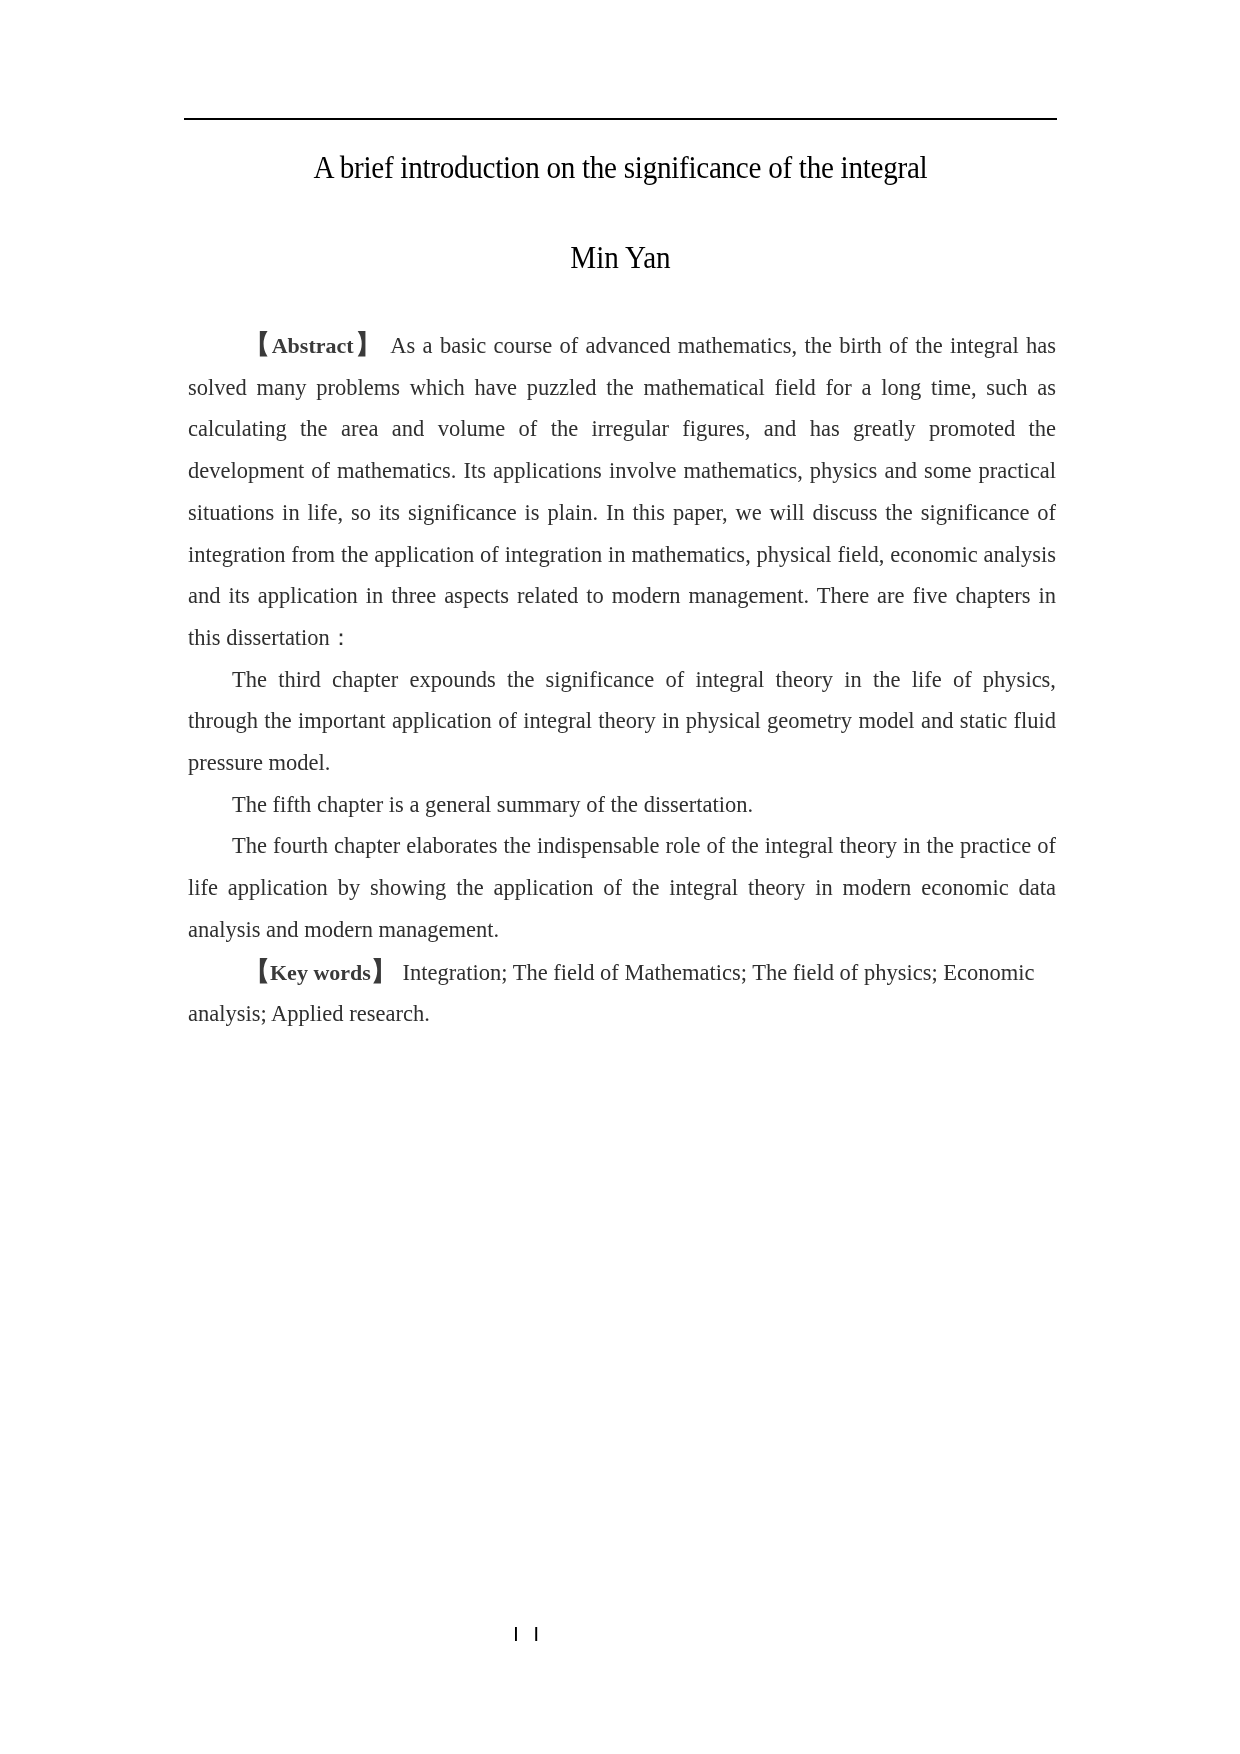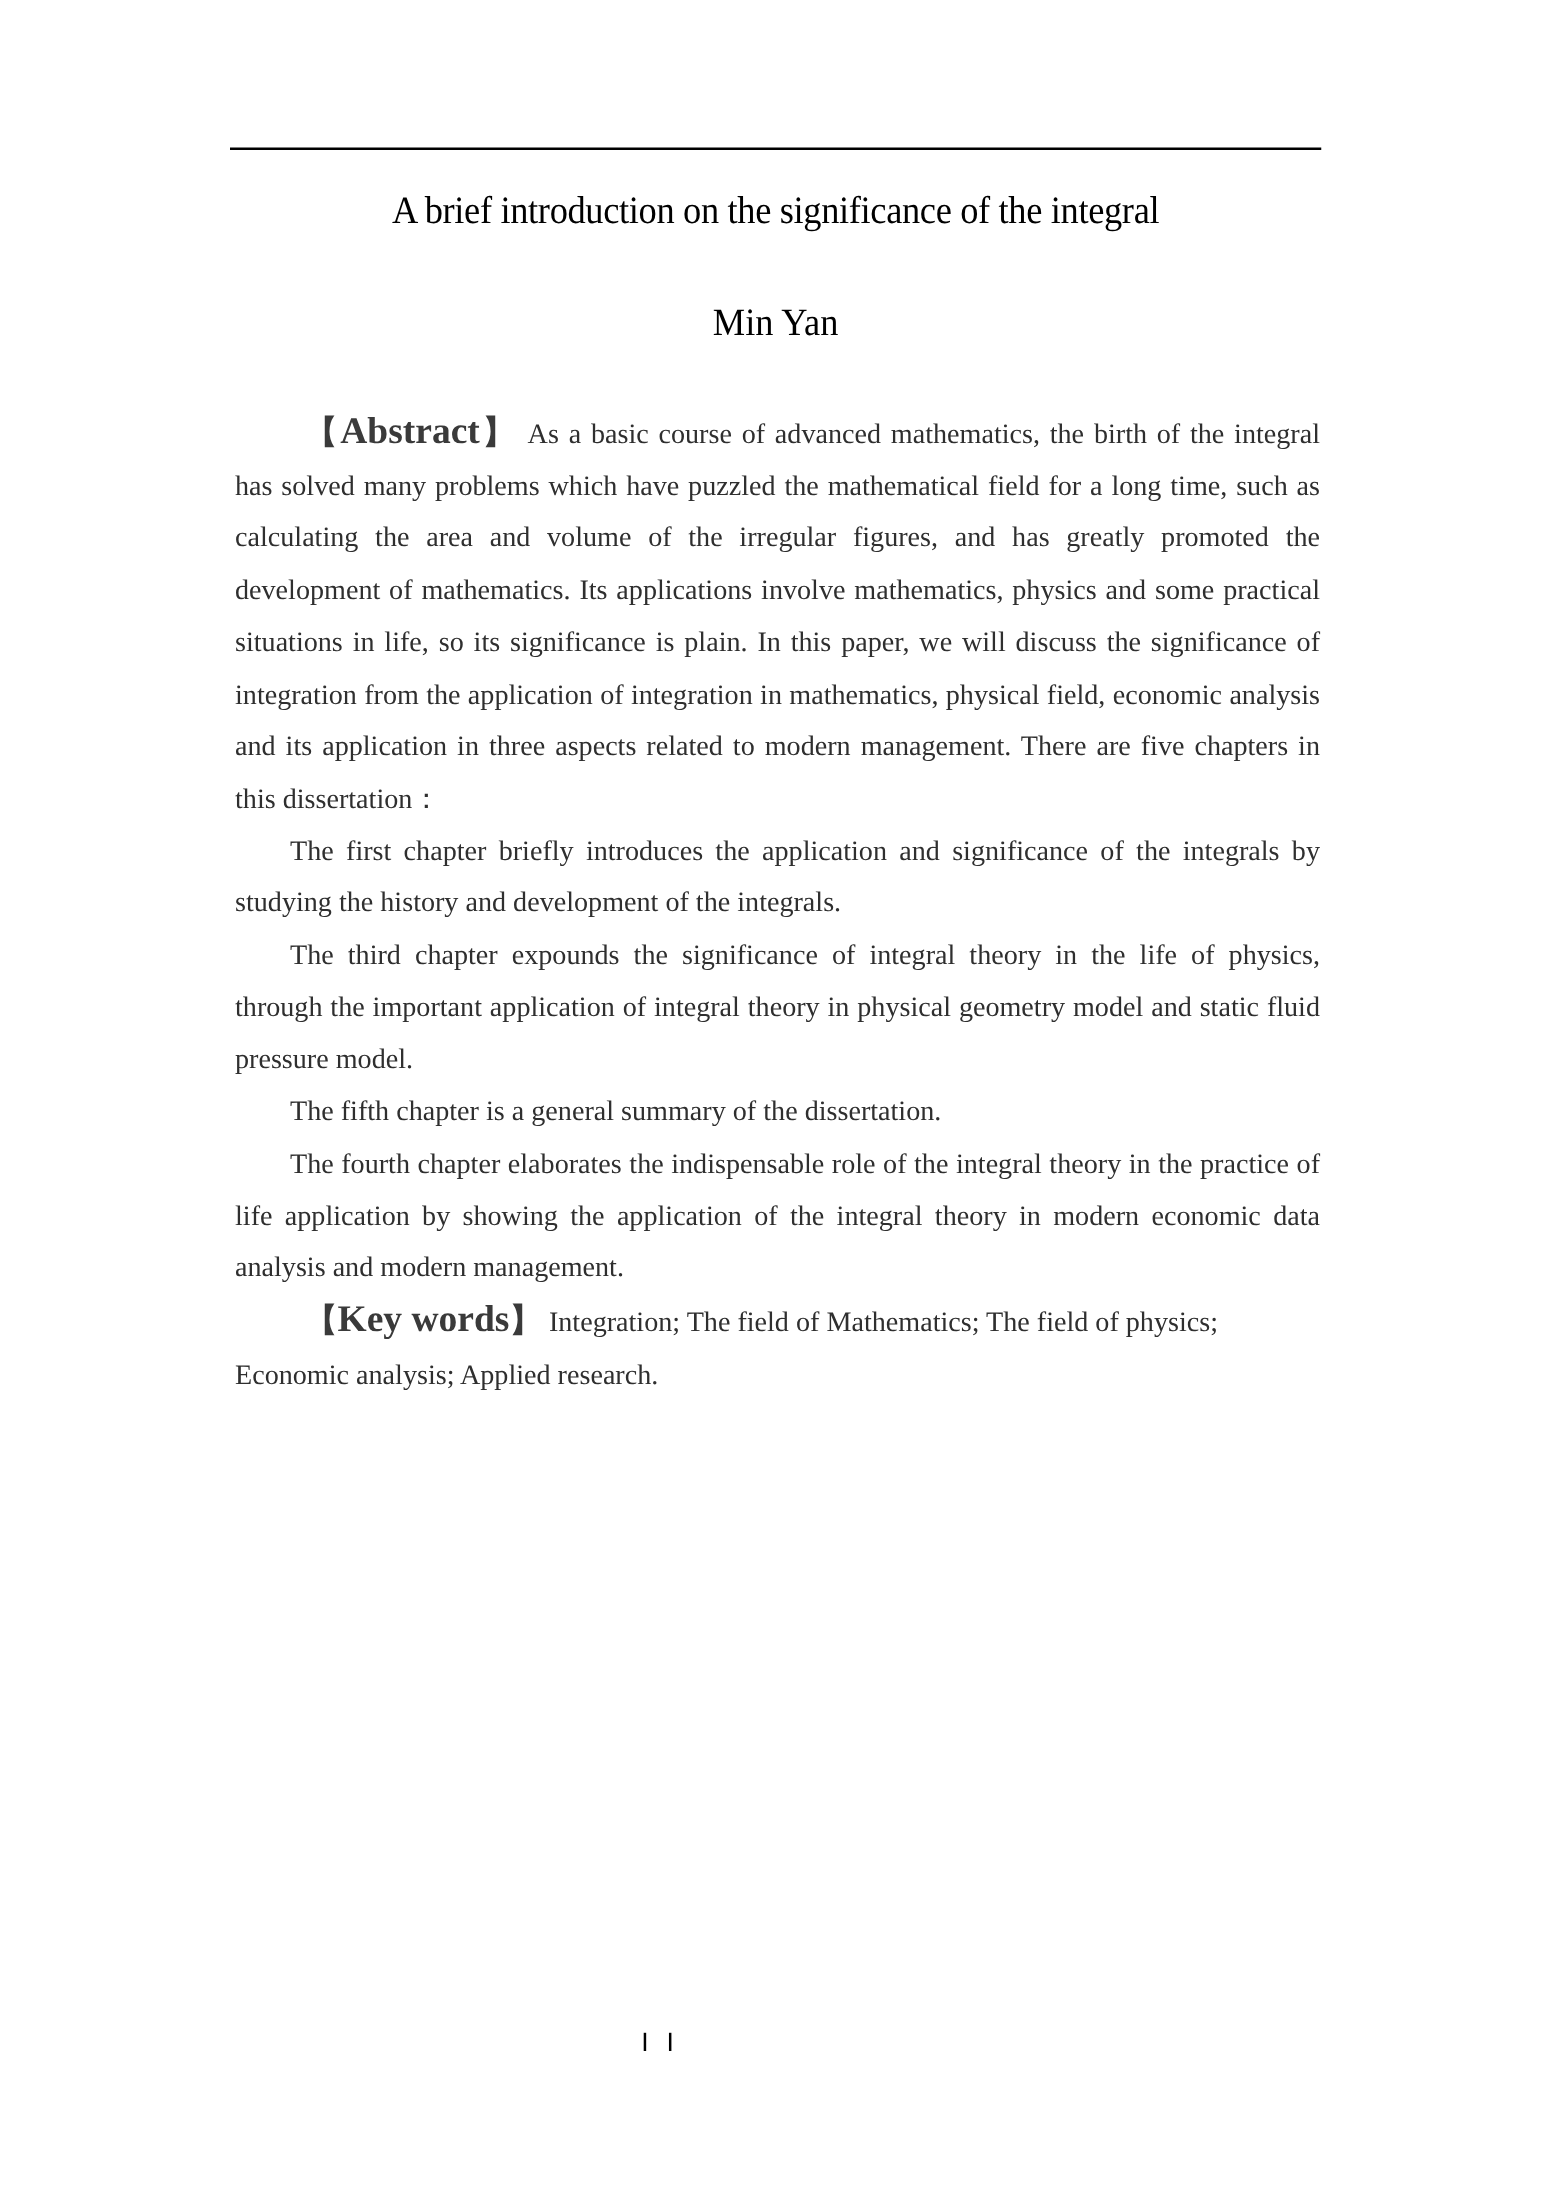--- a/index.html
+++ b/index.html
@@ -59,21 +59,21 @@
     }
     .body-text p {
       margin: 0;
       text-indent: 44px;
     }
     .body-text p.first {
       text-indent: 56px;
     }
     .label-bold {
       font-weight: bold;
-      font-size: 30px;
+      font-size: 22px;
       color: #3a3a3a;
     }
     .bracket {
       font-weight: bold;
       font-size: 26px;
       color: #3a3a3a;
     }
     .keywords {
       text-indent: 56px !important;
       text-align: left;
@@ -94,20 +94,19 @@
 <body>
 
 <div class="header-rule"></div>
 
 <div class="title">A brief introduction on the significance of the integral</div>
 
 <div class="author">Min Yan</div>
 
 <div class="body-text">
   <p class="first"><span class="bracket">【</span><span class="label-bold">Abstract</span><span class="bracket">】</span> <span>As a basic course of advanced mathematics, the birth of the integral has solved many problems which have puzzled the mathematical field for a long time, such as calculating the area and volume of the irregular figures, and has greatly promoted the development of mathematics. Its applications involve mathematics, physics and some practical situations in life, so its significance is plain. In this paper, we will discuss the significance of integration from the application of integration in mathematics, physical field, economic analysis and its application in three aspects related to modern management. There are five chapters in this dissertation：</span></p>
-  <p>The first chapter briefly introduces the application and significance of the integrals by studying the history and development of the integrals.</p>
   <p>The third chapter expounds the significance of integral theory in the life of physics, through the important application of integral theory in physical geometry model and static fluid pressure model.</p>
   <p>The fifth chapter is a general summary of the dissertation.</p>
   <p>The fourth chapter elaborates the indispensable role of the integral theory in the practice of life application by showing the application of the integral theory in modern economic data analysis and modern management.</p>
   <p class="keywords"><span class="bracket">【</span><span class="label-bold">Key words</span><span class="bracket">】</span> <span>Integration;  The field of Mathematics;  The field of physics;  Economic analysis;  Applied research.</span></p>
 </div>
 
 <div class="page-number">I I</div>
 
 </body></html>

